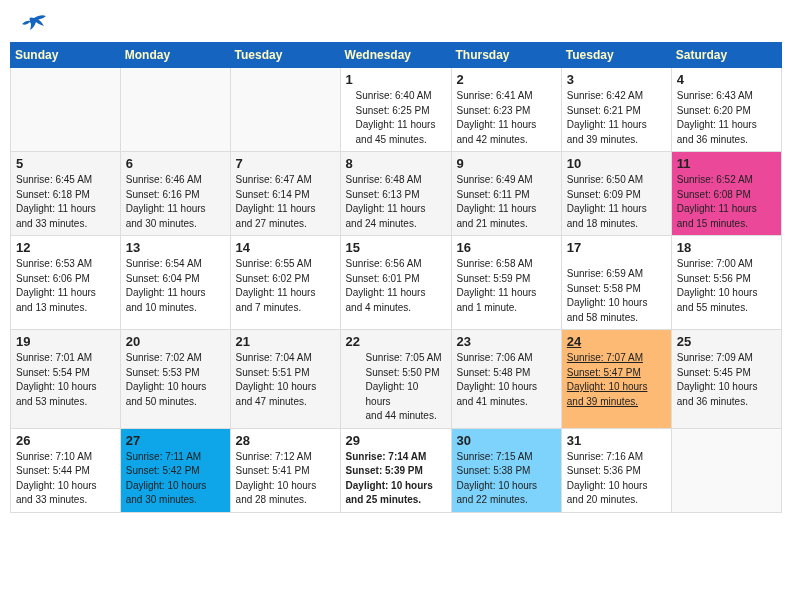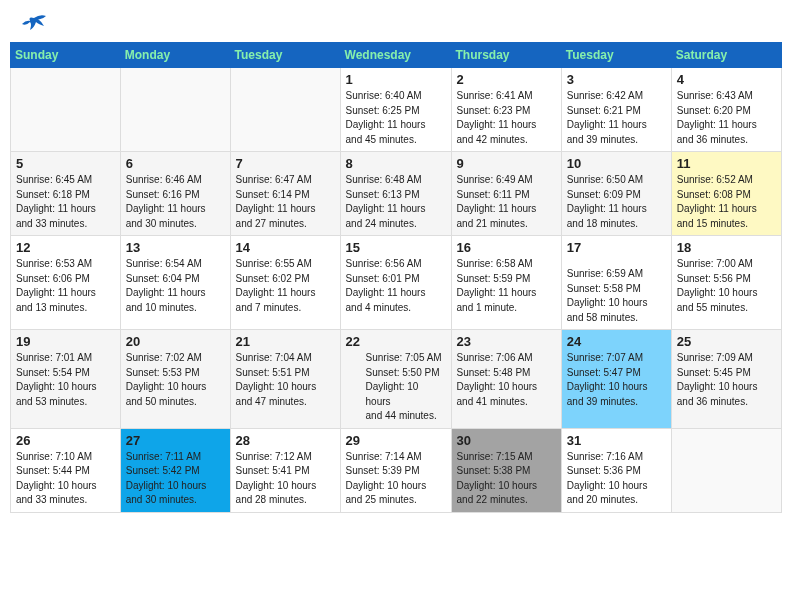--- a/index.html
+++ b/index.html
@@ -42,21 +42,21 @@
       font-size: 15px;
       color: #333;
     }
     .calendar {
       width: 100%;
       border-collapse: collapse;
       border: 1px solid #ccc;
     }
     .calendar th {
       background-color: #1565c0;
-      color: #86efac;
+      color: #fef9c3;
       font-size: 12px;
       font-weight: bold;
       padding: 5px 4px;
       text-align: left;
       border: 1px solid #1565c0;
     }
     .calendar td {
       vertical-align: top;
       padding: 4px 5px;
       border: 1px solid #ddd;
@@ -120,21 +120,21 @@
         <th>Saturday</th>
       </tr>
   </thead>
   <tbody id="calendar-body">
       <tr>
         <td class="empty-cell"></td>
         <td class="empty-cell"></td>
         <td class="empty-cell"></td>
         <td style="background: rgb(255, 255, 255);">
           <span class="day-num">1</span>
-          <div class="day-info" style="white-space: pre-line;">Sunrise: 6:40 AM
+          <div class="day-info" style="white-space: pre-line; margin-left: 10px;">Sunrise: 6:40 AM
 Sunset: 6:25 PM
 Daylight: 11 hours
 and 45 minutes.</div>
         </td>
         <td style="background: rgb(255, 255, 255);">
           <span class="day-num">2</span>
           <div class="day-info" style="white-space: pre-line;">Sunrise: 6:41 AM
 Sunset: 6:23 PM
 Daylight: 11 hours
 and 42 minutes.</div>
@@ -190,21 +190,21 @@
 Daylight: 11 hours
 and 21 minutes.</div>
         </td>
         <td style="background: rgb(245, 245, 245);">
           <span class="day-num">10</span>
           <div class="day-info" style="white-space: pre-line;">Sunrise: 6:50 AM
 Sunset: 6:09 PM
 Daylight: 11 hours
 and 18 minutes.</div>
         </td>
-        <td style="background: #fef9c3; margin-left: 22px;">
+        <td style="background: #ec4899; margin-left: 22px;">
           <span class="day-num">11</span>
           <div class="day-info" style="white-space: pre-line;">Sunrise: 6:52 AM
 Sunset: 6:08 PM
 Daylight: 11 hours
 and 15 minutes.</div>
         </td>
       </tr>
       <tr>
         <td style="background: rgb(255, 255, 255);">
           <span class="day-num">12</span>
@@ -285,21 +285,21 @@
 Daylight: 10 hours
 and 44 minutes.</div>
         </td>
         <td style="background: rgb(245, 245, 245);">
           <span class="day-num">23</span>
           <div class="day-info" style="white-space: pre-line;">Sunrise: 7:06 AM
 Sunset: 5:48 PM
 Daylight: 10 hours
 and 41 minutes.</div>
         </td>
-        <td style="background: #7dd3fc;">
+        <td style="background: #fdba74; text-decoration: underline;">
           <span class="day-num">24</span>
           <div class="day-info" style="white-space: pre-line;">Sunrise: 7:07 AM
 Sunset: 5:47 PM
 Daylight: 10 hours
 and 39 minutes.</div>
         </td>
         <td style="background: rgb(245, 245, 245);">
           <span class="day-num">25</span>
           <div class="day-info" style="white-space: pre-line;">Sunrise: 7:09 AM
 Sunset: 5:45 PM
@@ -324,26 +324,26 @@
         </td>
         <td style="background: rgb(255, 255, 255);">
           <span class="day-num">28</span>
           <div class="day-info" style="white-space: pre-line;">Sunrise: 7:12 AM
 Sunset: 5:41 PM
 Daylight: 10 hours
 and 28 minutes.</div>
         </td>
         <td style="background: rgb(255, 255, 255);">
           <span class="day-num">29</span>
-          <div class="day-info" style="white-space: pre-line;">Sunrise: 7:14 AM
+          <div class="day-info" style="white-space: pre-line; font-weight: bold;">Sunrise: 7:14 AM
 Sunset: 5:39 PM
 Daylight: 10 hours
 and 25 minutes.</div>
         </td>
-        <td style="background: #a3a3a3;">
+        <td style="background: #7dd3fc;">
           <span class="day-num">30</span>
           <div class="day-info" style="white-space: pre-line;">Sunrise: 7:15 AM
 Sunset: 5:38 PM
 Daylight: 10 hours
 and 22 minutes.</div>
         </td>
         <td style="background: rgb(255, 255, 255);">
           <span class="day-num">31</span>
           <div class="day-info" style="white-space: pre-line;">Sunrise: 7:16 AM
 Sunset: 5:36 PM

